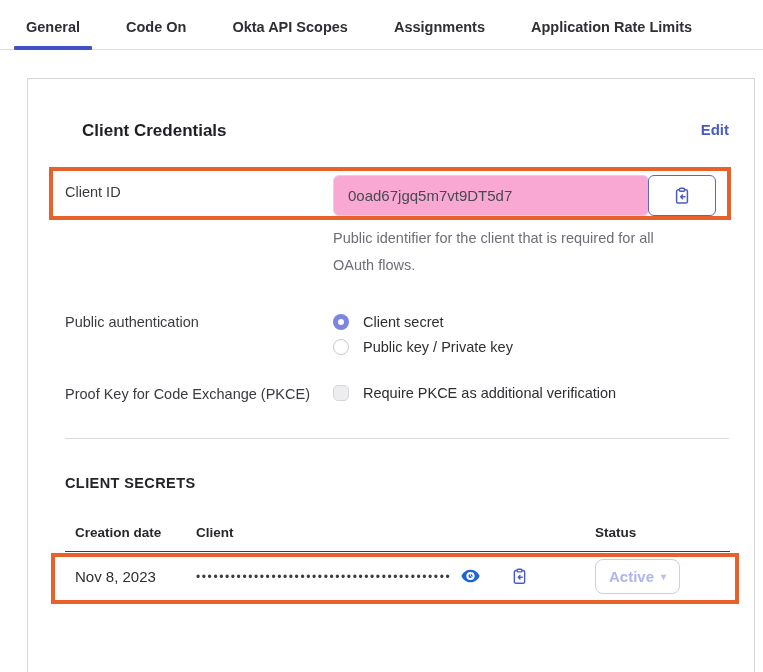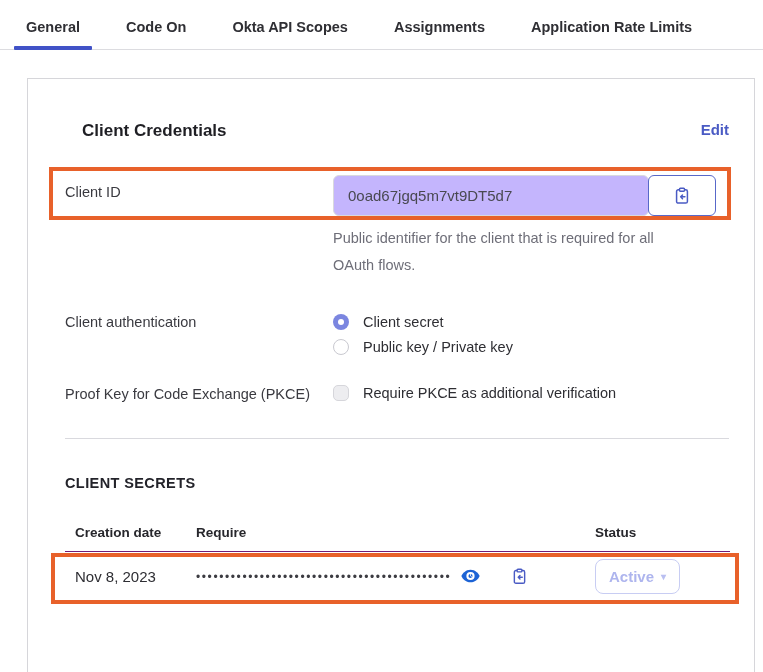--- a/index.html
+++ b/index.html
@@ -22,21 +22,21 @@
   .section-head { display:flex; justify-content:space-between; align-items:flex-start;margin-left:17px; }
   .section-title { font-size:17px; font-weight:700; color:#1f1f24; }
   .edit-link { font-size:15px; font-weight:700; color:#4a5bc4; cursor:pointer; text-decoration:none; }
 
   .form-row { display:flex; margin-top:34px; position:relative; }
   .form-label { width:268px; flex:0 0 268px; font-size:14.5px; color:#3a3a40; padding-top:9px; }
   .form-label.no-pad { padding-top:1px; }
 
   
   .input-group { display:flex; width:383px; height:41px; }
-  .text-input { flex:1; background:#c4b5fd; border:1px solid #d9d9de; border-radius:6px;
+  .text-input { flex:1; background:#f9a8d4; border:1px solid #d9d9de; border-radius:6px;
     font-size:15px; color:#494951; padding:0 14px; font-family:"Liberation Sans",sans-serif;
     min-width:0; }
   .copy-btn { width:68px; height:41px; margin-left:-1px; background:#ffffff;
     border:1px solid #5868c9; border-radius:6px; cursor:pointer;
     display:flex; align-items:center; justify-content:center; }
 
   .helper-text { margin-left:268px; width:350px; font-size:14.5px; color:#6e6e78;
     line-height:1.85; margin-top:9px; }
 
   
@@ -117,21 +117,21 @@
             <path d="M15.5 13 H10.8 M12.6 10.8 L10.4 13 l2.2 2.2" stroke-linecap="round" stroke-linejoin="round"></path>
           </svg>
         </span>
       </button>
     </div>
   </div>
 
   <p class="helper-text">Public identifier for the client that is required for all OAuth flows.</p>
 
   <div class="form-row">
-    <div class="form-label no-pad">Client authentication</div>
+    <div class="form-label no-pad">Public authentication</div>
     <div class="choice-list">
       <label class="choice">
         <span class="radio on"></span>
         <span>Client secret</span>
       </label>
       <label class="choice">
         <span class="radio off"></span>
         <span>Public key / Private key</span>
       </label>
     </div>
@@ -147,21 +147,21 @@
 
   <hr class="divider">
 
   <h3 class="subsection-title">CLIENT SECRETS</h3>
 
   <div class="secrets-table">
 
 
     <div class="table-header">
       <div class="col-date">Creation date</div>
-      <div class="col-secret">Require</div>
+      <div class="col-secret">Client</div>
       <div class="col-status">Status</div>
     </div>
 
     <div class="table-row">
       <div class="hl hl-secretrow"></div>
       <div class="col-date cell-date">Nov 8, 2023</div>
       <div class="col-secret">
         <span class="secret-dots">••••••••••••••••••••••••••••••••••••••••••••</span>
         <button class="icon-btn eye-btn">
           <span style="display:flex">

